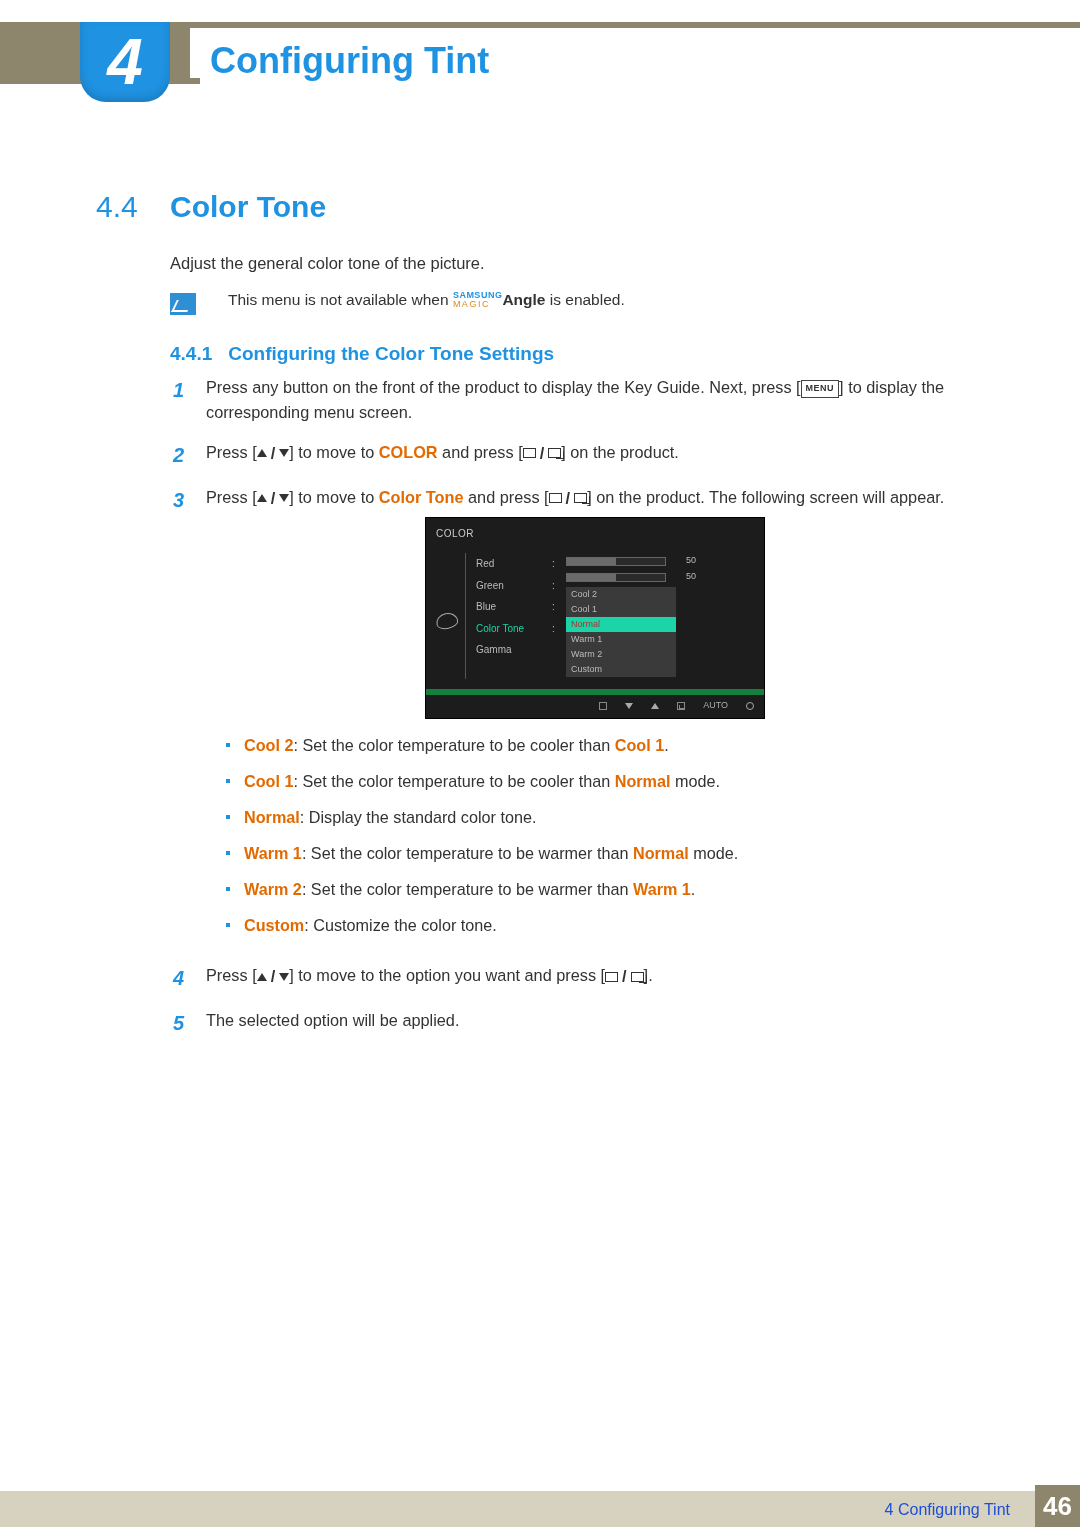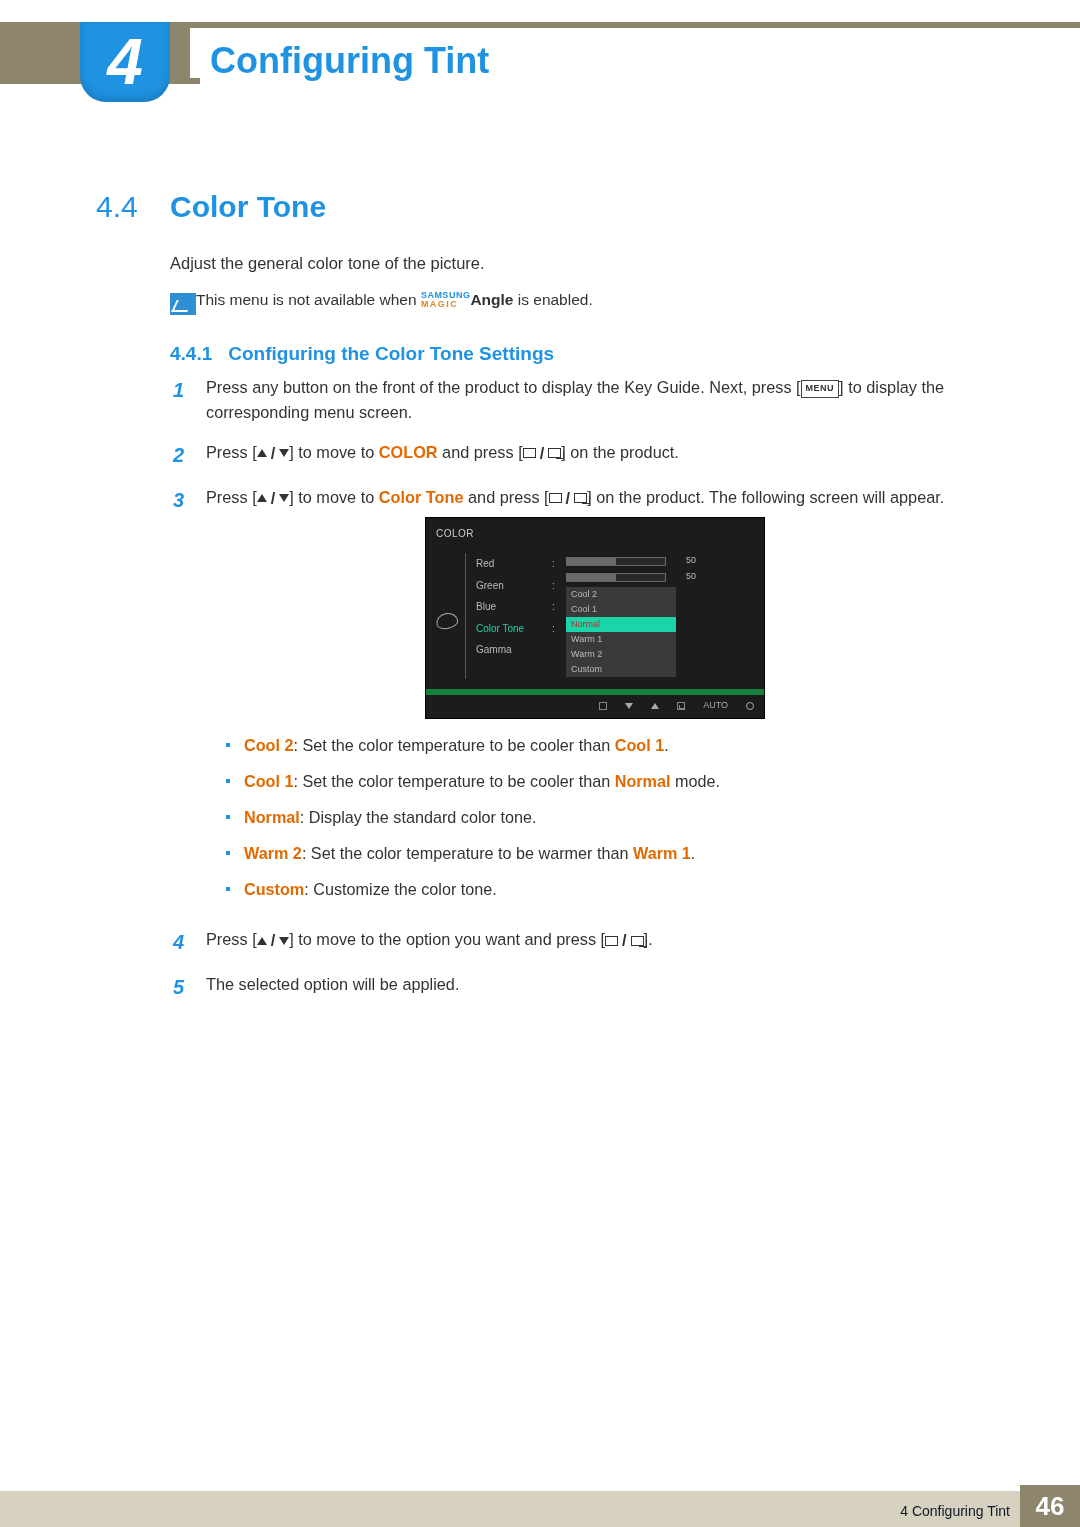--- a/index.html
+++ b/index.html
@@ -61,39 +61,39 @@
   }
 
   .sec-row { display: flex; gap: 24px; margin-bottom: 30px; }
   .sec-num { font-size: 30px; font-weight: 400; color: #1f92e2; min-width: 50px; }
   .sec-title { font-size: 30px; font-weight: 700; color: #1f92e2; }
 
   .col-indent { margin-left: 74px; }
   .intro { font-size: 16.5px; color: #333; margin-bottom: 18px; }
 
   .note-row {
-    display: flex; align-items: flex-start; gap: 0;
+    display: flex; align-items: flex-start; gap: 32px;
     font-size: 15.5px; color: #333; margin-bottom: 28px;
   }
   .note-icon {
     width: 26px; height: 22px; background: #2f8fd4;
     position: relative; flex-shrink: 0; margin-top: 2px;
   }
   .note-icon::after {
     content: "";
     position: absolute;
     left: 4px; bottom: 3px;
     width: 14px; height: 10px;
     border: 2px solid #fff;
     border-top: none; border-right: none;
     transform: skewX(-25deg);
   }
   .samsung-magic { display:inline-block; font-size:9px; line-height:9px; vertical-align: text-top; letter-spacing:0.5px; }
   .sm-top { color:#1f92e2; font-weight:700; display:block; }
-  .sm-bot { color:#d82; font-weight:700; display:block; letter-spacing:1.5px;}
+  .sm-bot { color:#d82; font-weight:400; display:block; letter-spacing:1.5px;}
   .angle-bold { font-weight: 700; }
 
   .subsec-row { display:flex; gap:16px; font-size:19px; font-weight:700; color:#1f92e2; margin-bottom:10px; }
 
   ol.steps { list-style:none; padding:0; }
   ol.steps > li { display:flex; gap:22px; font-size:16.3px; color:#333; line-height:1.55; margin-bottom:14px; }
   .step-num { font-style: italic; font-weight:700; color:#1f92e2; font-size:20px; min-width:14px; text-align:right; }
   .step-body { flex:1; }
   .kw { color:#e36a00; font-weight:700; }
   .btn-menu {
@@ -166,25 +166,25 @@
     content:""; position:absolute; left:0; top:10px;
     width:4px; height:4px; background:#1f92e2;
   }
 
   .footer-band {
     position:absolute; left:0; right:0; bottom:0; height:36px;
     background:#d7d2bf;
   }
   .footer-label {
     position:absolute; right:70px; bottom:8px;
-    font-size:14px; color:#0f172a;
+    font-size:16px; color:#1d4ed8;
   }
   .page-badge {
     position:absolute; right:0; bottom:0;
-    width:60px; height:42px; background:#8d866c; color:#fff;
+    width:45px; height:42px; background:#8d866c; color:#fff;
     display:flex; align-items:center; justify-content:center;
     font-size:26px; font-weight:700;
   }
 </style>
 </head>
 <body>
 
 <div class="top-band"></div>
 <div class="header-white-bg"></div>
 <div class="chapter-badge">4</div>
@@ -300,20 +300,21 @@
                 <span>AUTO</span>
                 <span class="osd-ft-ico ft-power"></span>
               </div>
             </div>
           </div>
 
           <ul class="opts">
             <li><span class="kw">Cool 2</span><span>: Set the color temperature to be cooler than </span><span class="kw">Cool 1</span><span>.</span></li>
             <li><span class="kw">Cool 1</span><span>: Set the color temperature to be cooler than </span><span class="kw">Normal</span><span> mode.</span></li>
             <li><span class="kw">Normal</span><span>: Display the standard color tone.</span></li>
+            <li><span class="kw">Warm 1</span><span>: Set the color temperature to be warmer than </span><span class="kw">Normal</span><span> mode.</span></li>
             <li><span class="kw">Warm 2</span><span>: Set the color temperature to be warmer than </span><span class="kw">Warm 1</span><span>.</span></li>
             <li><span class="kw">Custom</span><span>: Customize the color tone.</span></li>
           </ul>
         </span>
       </li>
       <li>
         <span class="step-num">4</span>
         <span class="step-body">
           <span>Press [</span><span class="osd-nav">
               <span class="tri tri-up"></span>

